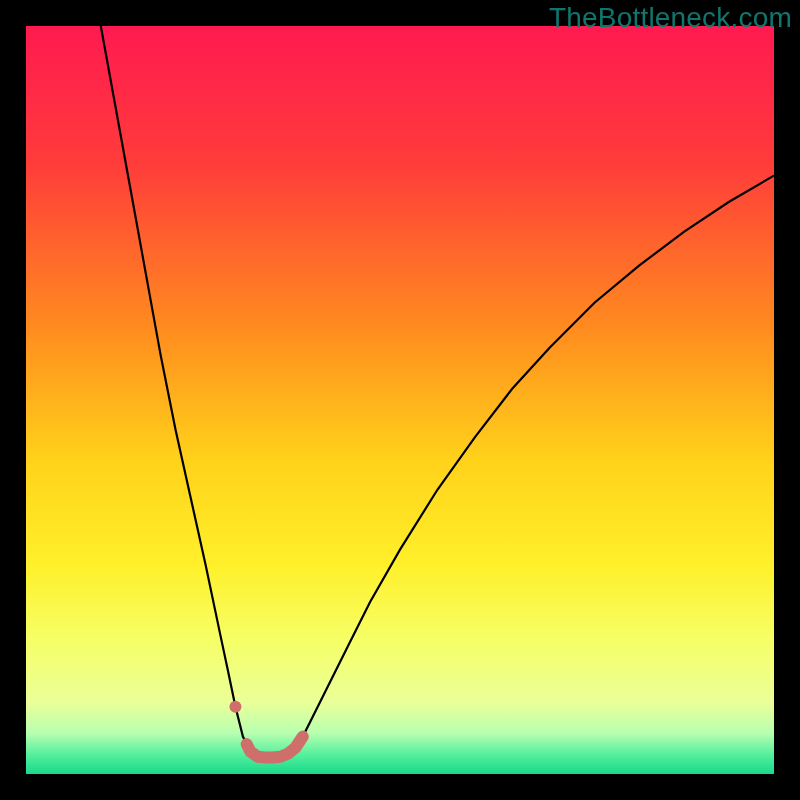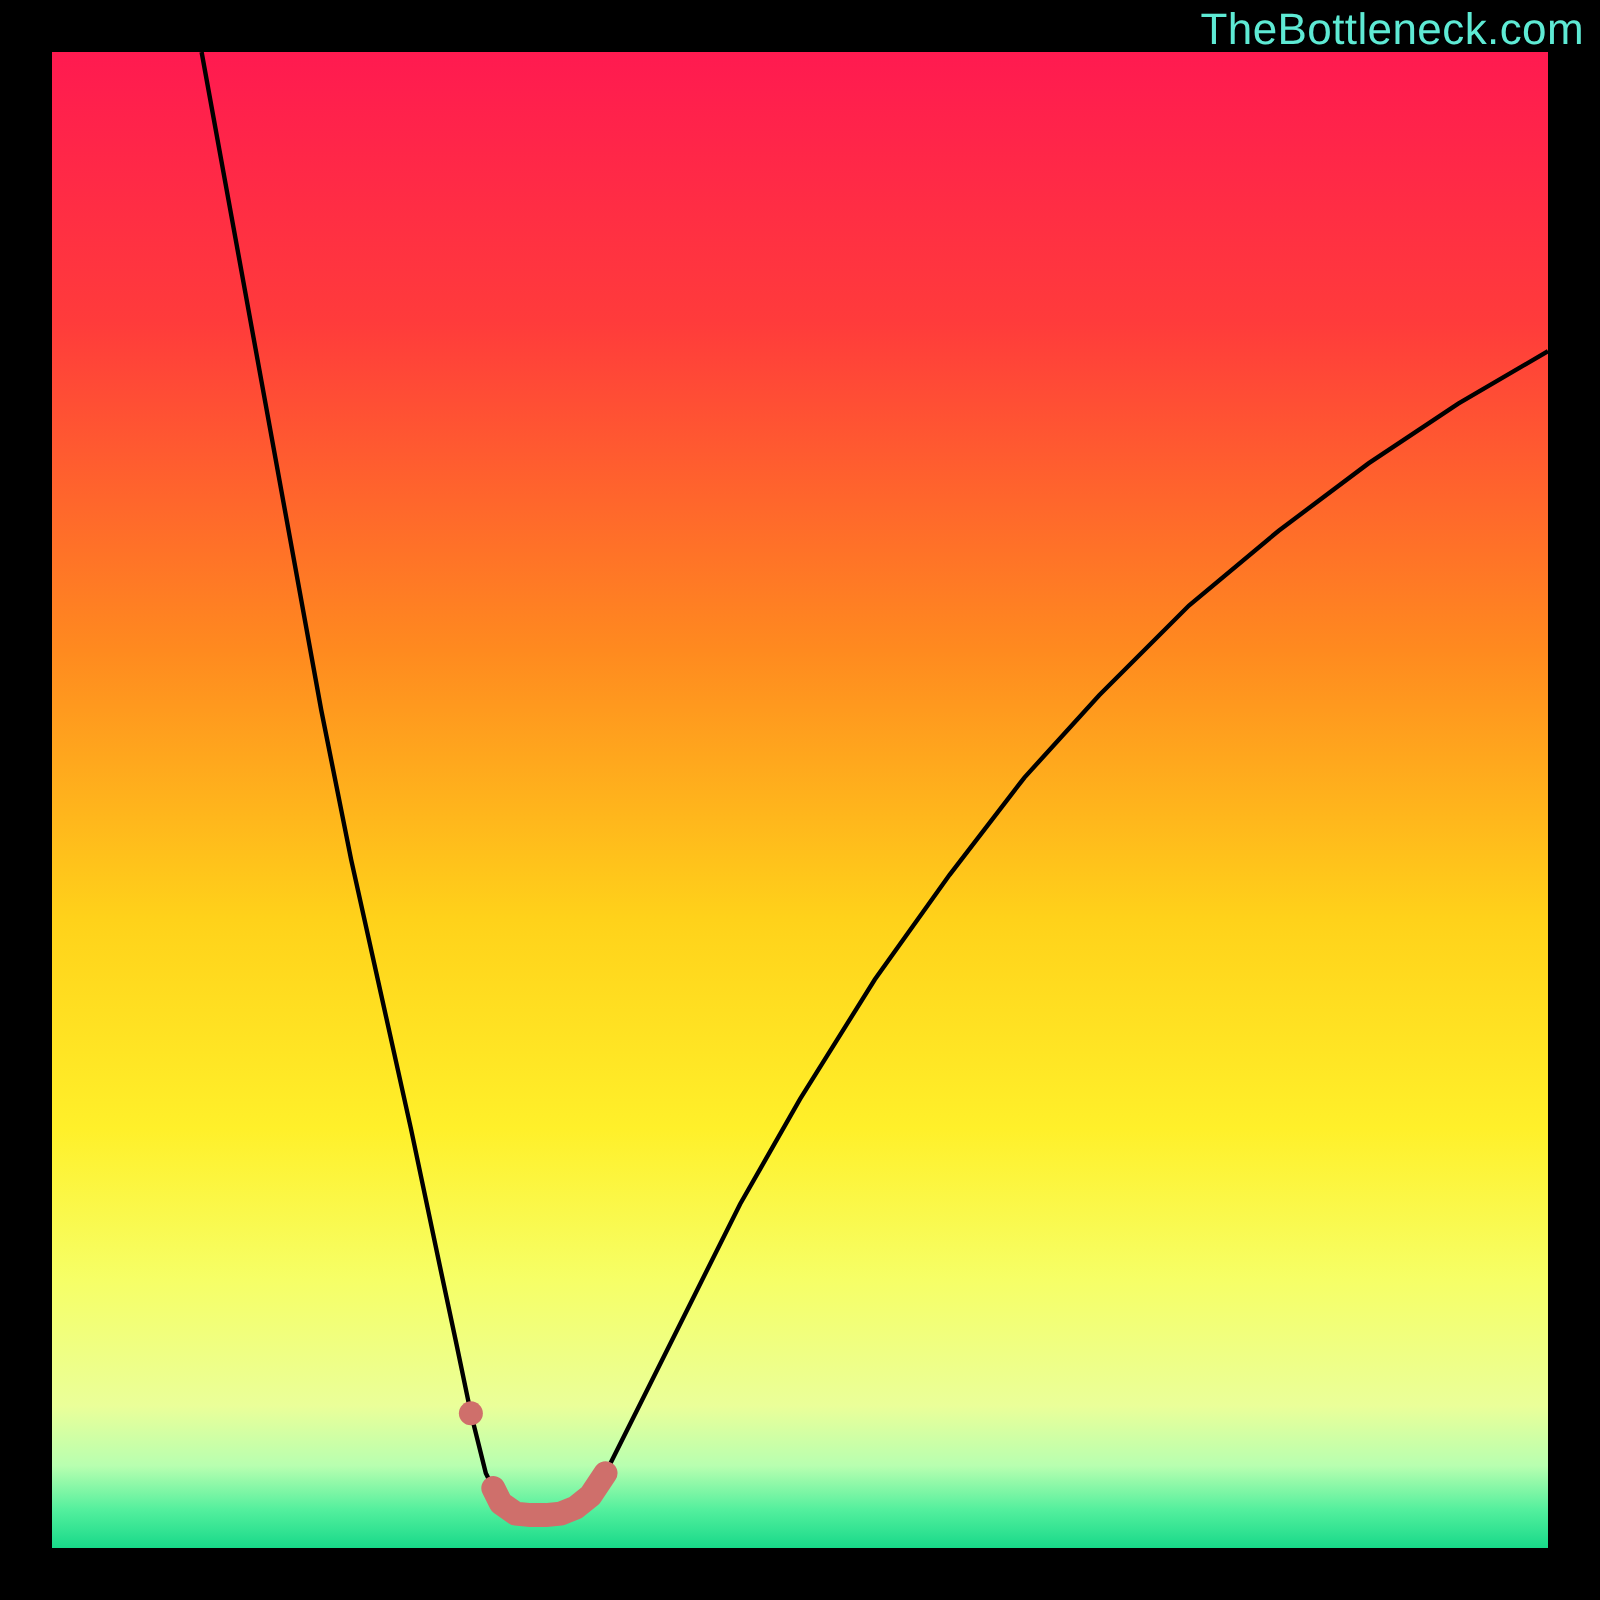--- a/index.html
+++ b/index.html
@@ -14,22 +14,22 @@
   .frame {
     position: relative;
     width: 800px;
     height: 800px;
     background: #000;
   }
   .watermark {
     position: absolute;
     top: 2px;
     right: 8px;
-    color: #5eead4;
-    font-size: 22px;
+    color: #0f766e;
+    font-size: 28px;
     font-weight: 400;
     letter-spacing: 0.2px;
     z-index: 5;
     user-select: none;
   }
   svg.plot {
     position: absolute;
     left: 26px;
     top: 26px;
     width: 748px;

